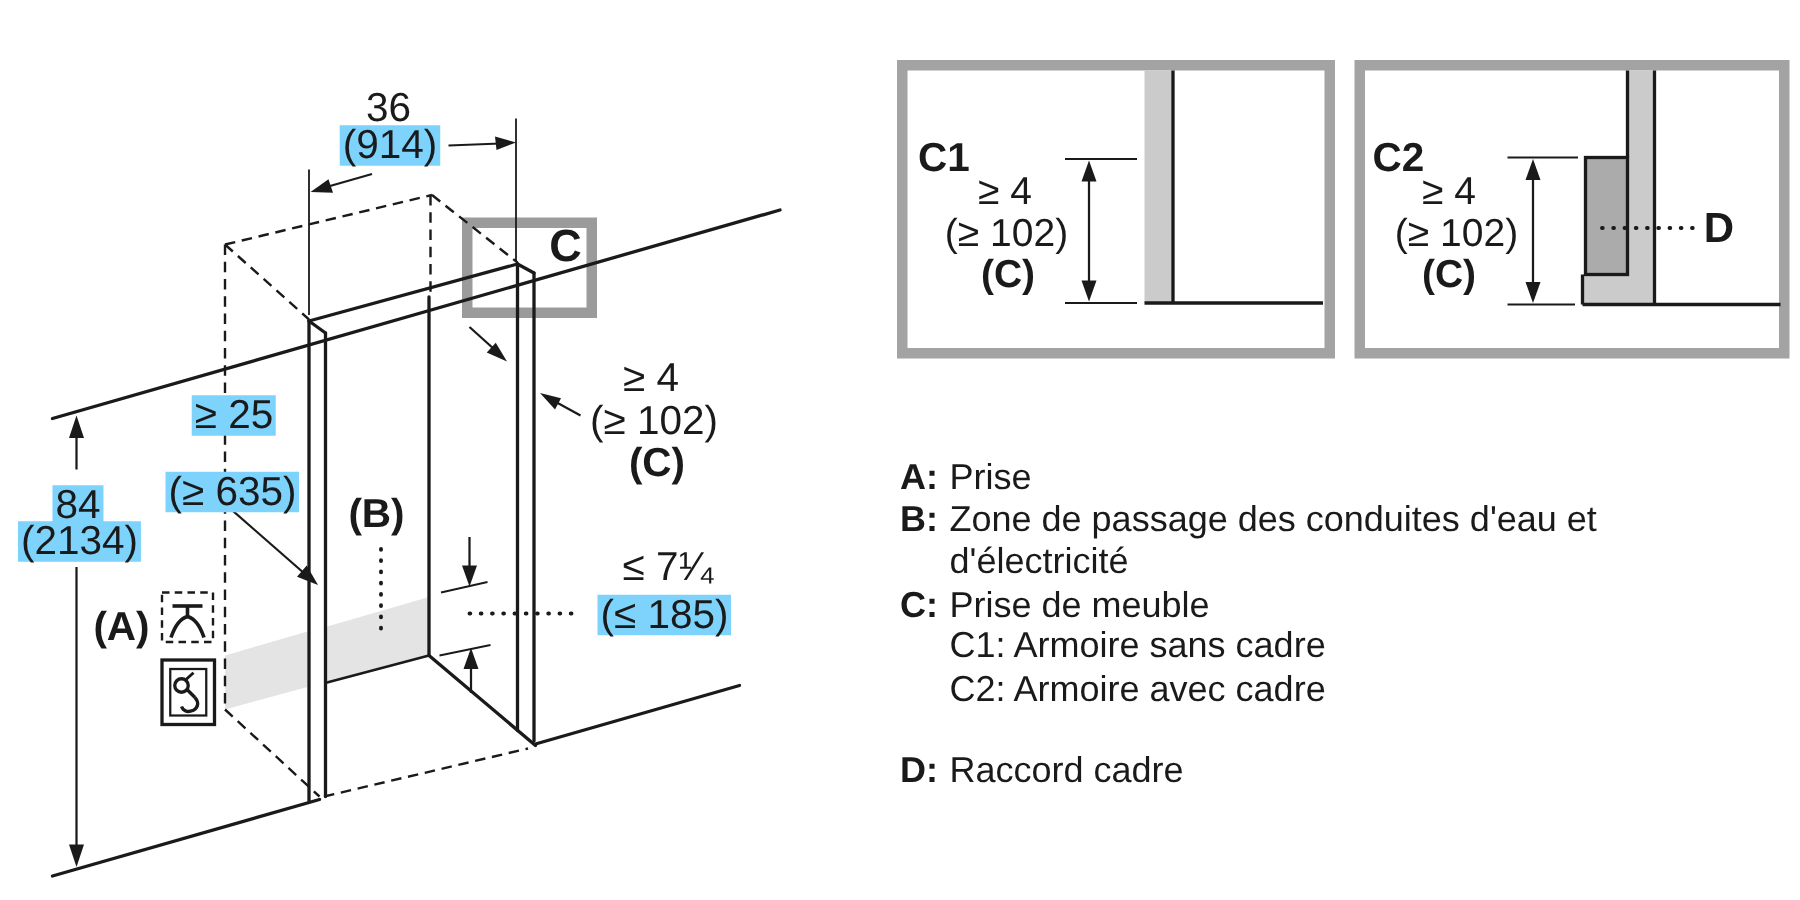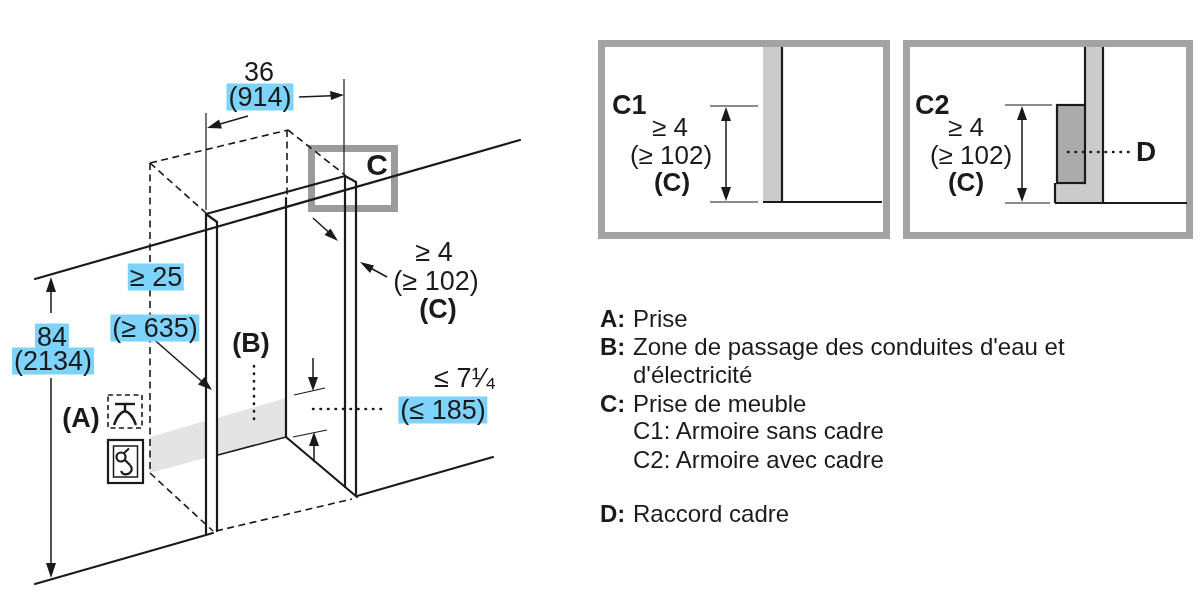--- a/index.html
+++ b/index.html
@@ -164,21 +164,21 @@
   <div class="txt dim ctr wbg" style="left:52px;top:337px;">84</div>
   <div class="txt dim ctr wbg" style="left:53px;top:361px;">(2134)</div>
 
   <div class="txt dim ctr wbg" style="left:156px;top:277px;">≥ 25</div>
   <div class="txt dim ctr wbg" style="left:155px;top:288px;margin-top:40px;">(≥ 635)</div>
 
   <div class="txt dim ctr" style="left:434px;top:252px;">≥ 4</div>
   <div class="txt dim ctr" style="left:436px;top:281px;">(≥ 102)</div>
   <div class="txt dim ctr b" style="left:438px;top:309px;">(C)</div>
 
-  <div class="txt dim ctr" style="left:446px;top:378px;margin-left:19px;">≤ 7¹⁄₄</div>
+  <div class="txt dim ctr" style="left:446px;top:378px;">≤ 7¹⁄₄</div>
   <div class="txt dim ctr wbg" style="left:443px;top:410px;text-align:right;">(≤ 185)</div>
 
   <div class="txt dim ctr b" style="left:81px;top:418px;">(A)</div>
   <div class="txt dim ctr b" style="left:251px;top:343px;">(B)</div>
   <div class="txt ctr b" style="left:377px;top:165px;font-size:30px;">C</div>
 
   <div class="txt boxlabel" style="left:612px;top:52px;">C1</div>
   <div class="txt dim26 ctr" style="left:670px;top:127px;">≥ 4</div>
   <div class="txt dim26 ctr" style="left:671px;top:155px;">(≥ 102)</div>
   <div class="txt dim26 ctr b" style="left:672px;top:182px;">(C)</div>

